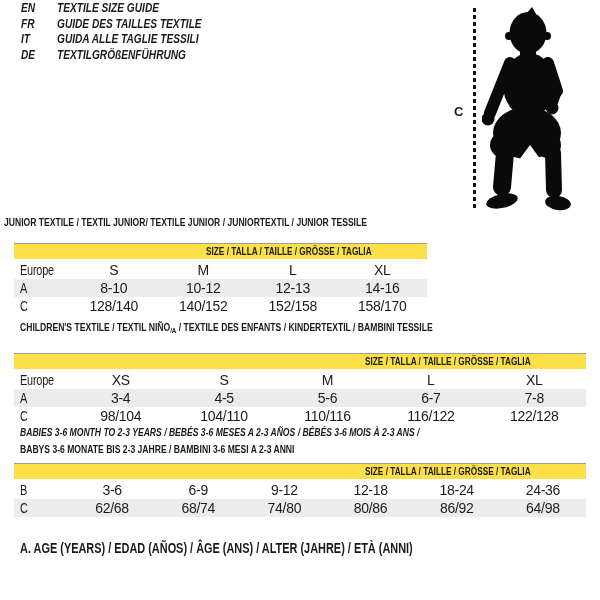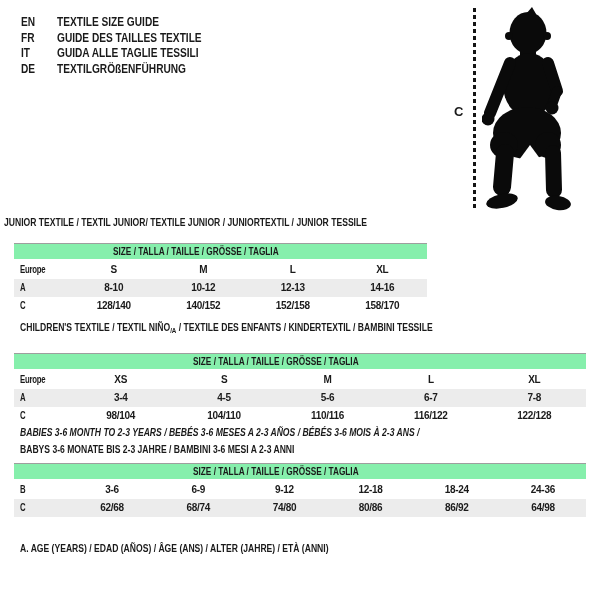--- a/index.html
+++ b/index.html
@@ -8,21 +8,21 @@
     background:#ffffff; color:#1a1a1a;
     font-family:"Liberation Sans", sans-serif; font-weight:bold;
     -webkit-font-smoothing:antialiased;
   }
   .abs { position:absolute; }
   
   .cond { display:inline-block; transform:scaleX(0.78); transform-origin:0 50%; white-space:nowrap; }
   .cond75 { display:inline-block; transform:scaleX(0.75); transform-origin:0 50%; white-space:nowrap; }
 
   
-  .lang-list { left:21px; top:14px; }
+  .lang-list { left:21px; top:0;font-style:italic; }
   .lang-row { display:flex; height:15.6px; line-height:15.6px; font-size:13px; }
   .lang-code { width:36px; }
 
   
   .measure-line {
     left:473px; top:8px; width:3px; height:200px;
     background-image:repeating-linear-gradient(to bottom,#141414 0px,#141414 4px,transparent 4px,transparent 7px);
   }
   .height-label { left:454px; top:104px; font-size:13px; }
   .baby-svg { left:482px; top:5px; }
@@ -35,35 +35,35 @@
   .h-babies2 { left:20px; top:443px;text-align:center; }
   .subsm { font-size:8px; vertical-align:-2px; }
 
   
   table.size-table { position:absolute; border-collapse:collapse; table-layout:fixed; }
   .t-junior { left:14px; top:243px; width:413px; }
   .t-children { left:14px; top:353px; width:572px; }
   .t-babies { left:14px; top:463px; width:572px; }
   col.label-col { width:55px; }
   th.band {
-    background:#86efac; text-align:center; height:15px; line-height:15px;
+    background:#fde047; text-align:right; height:15px; line-height:15px;
     padding:0 0 0 6px; font-size:11px; font-weight:bold;
     border-top:1px solid #9e9e9e; border-bottom:2px solid #ffffff;
   }
   td {
     padding:0; height:18px; line-height:18px; text-align:center;
-    font-size:10px; font-weight:bold; letter-spacing:-0.3px;
+    font-size:14px; font-weight:normal; letter-spacing:-0.3px;
   }
   td.lbl { text-align:left; padding-left:6px; }
   tr.first-data td { border-top:1px solid #d6d6d6; }
   tr.shaded td { background:#ececec; }
 
   
   .legend { left:20px; top:538px; }
-  .legend-line { height:20px; line-height:20px; font-size:11px; }
+  .legend-line { height:20px; line-height:20px; font-size:14px; }
 </style>
 </head>
 <body>
 
 <div class="abs lang-list">
   <div class="lang-row">
     <span class="lang-code"><span class="cond">EN</span></span>
     <span class="cond">TEXTILE SIZE GUIDE</span>
   </div>
   <div class="lang-row">

